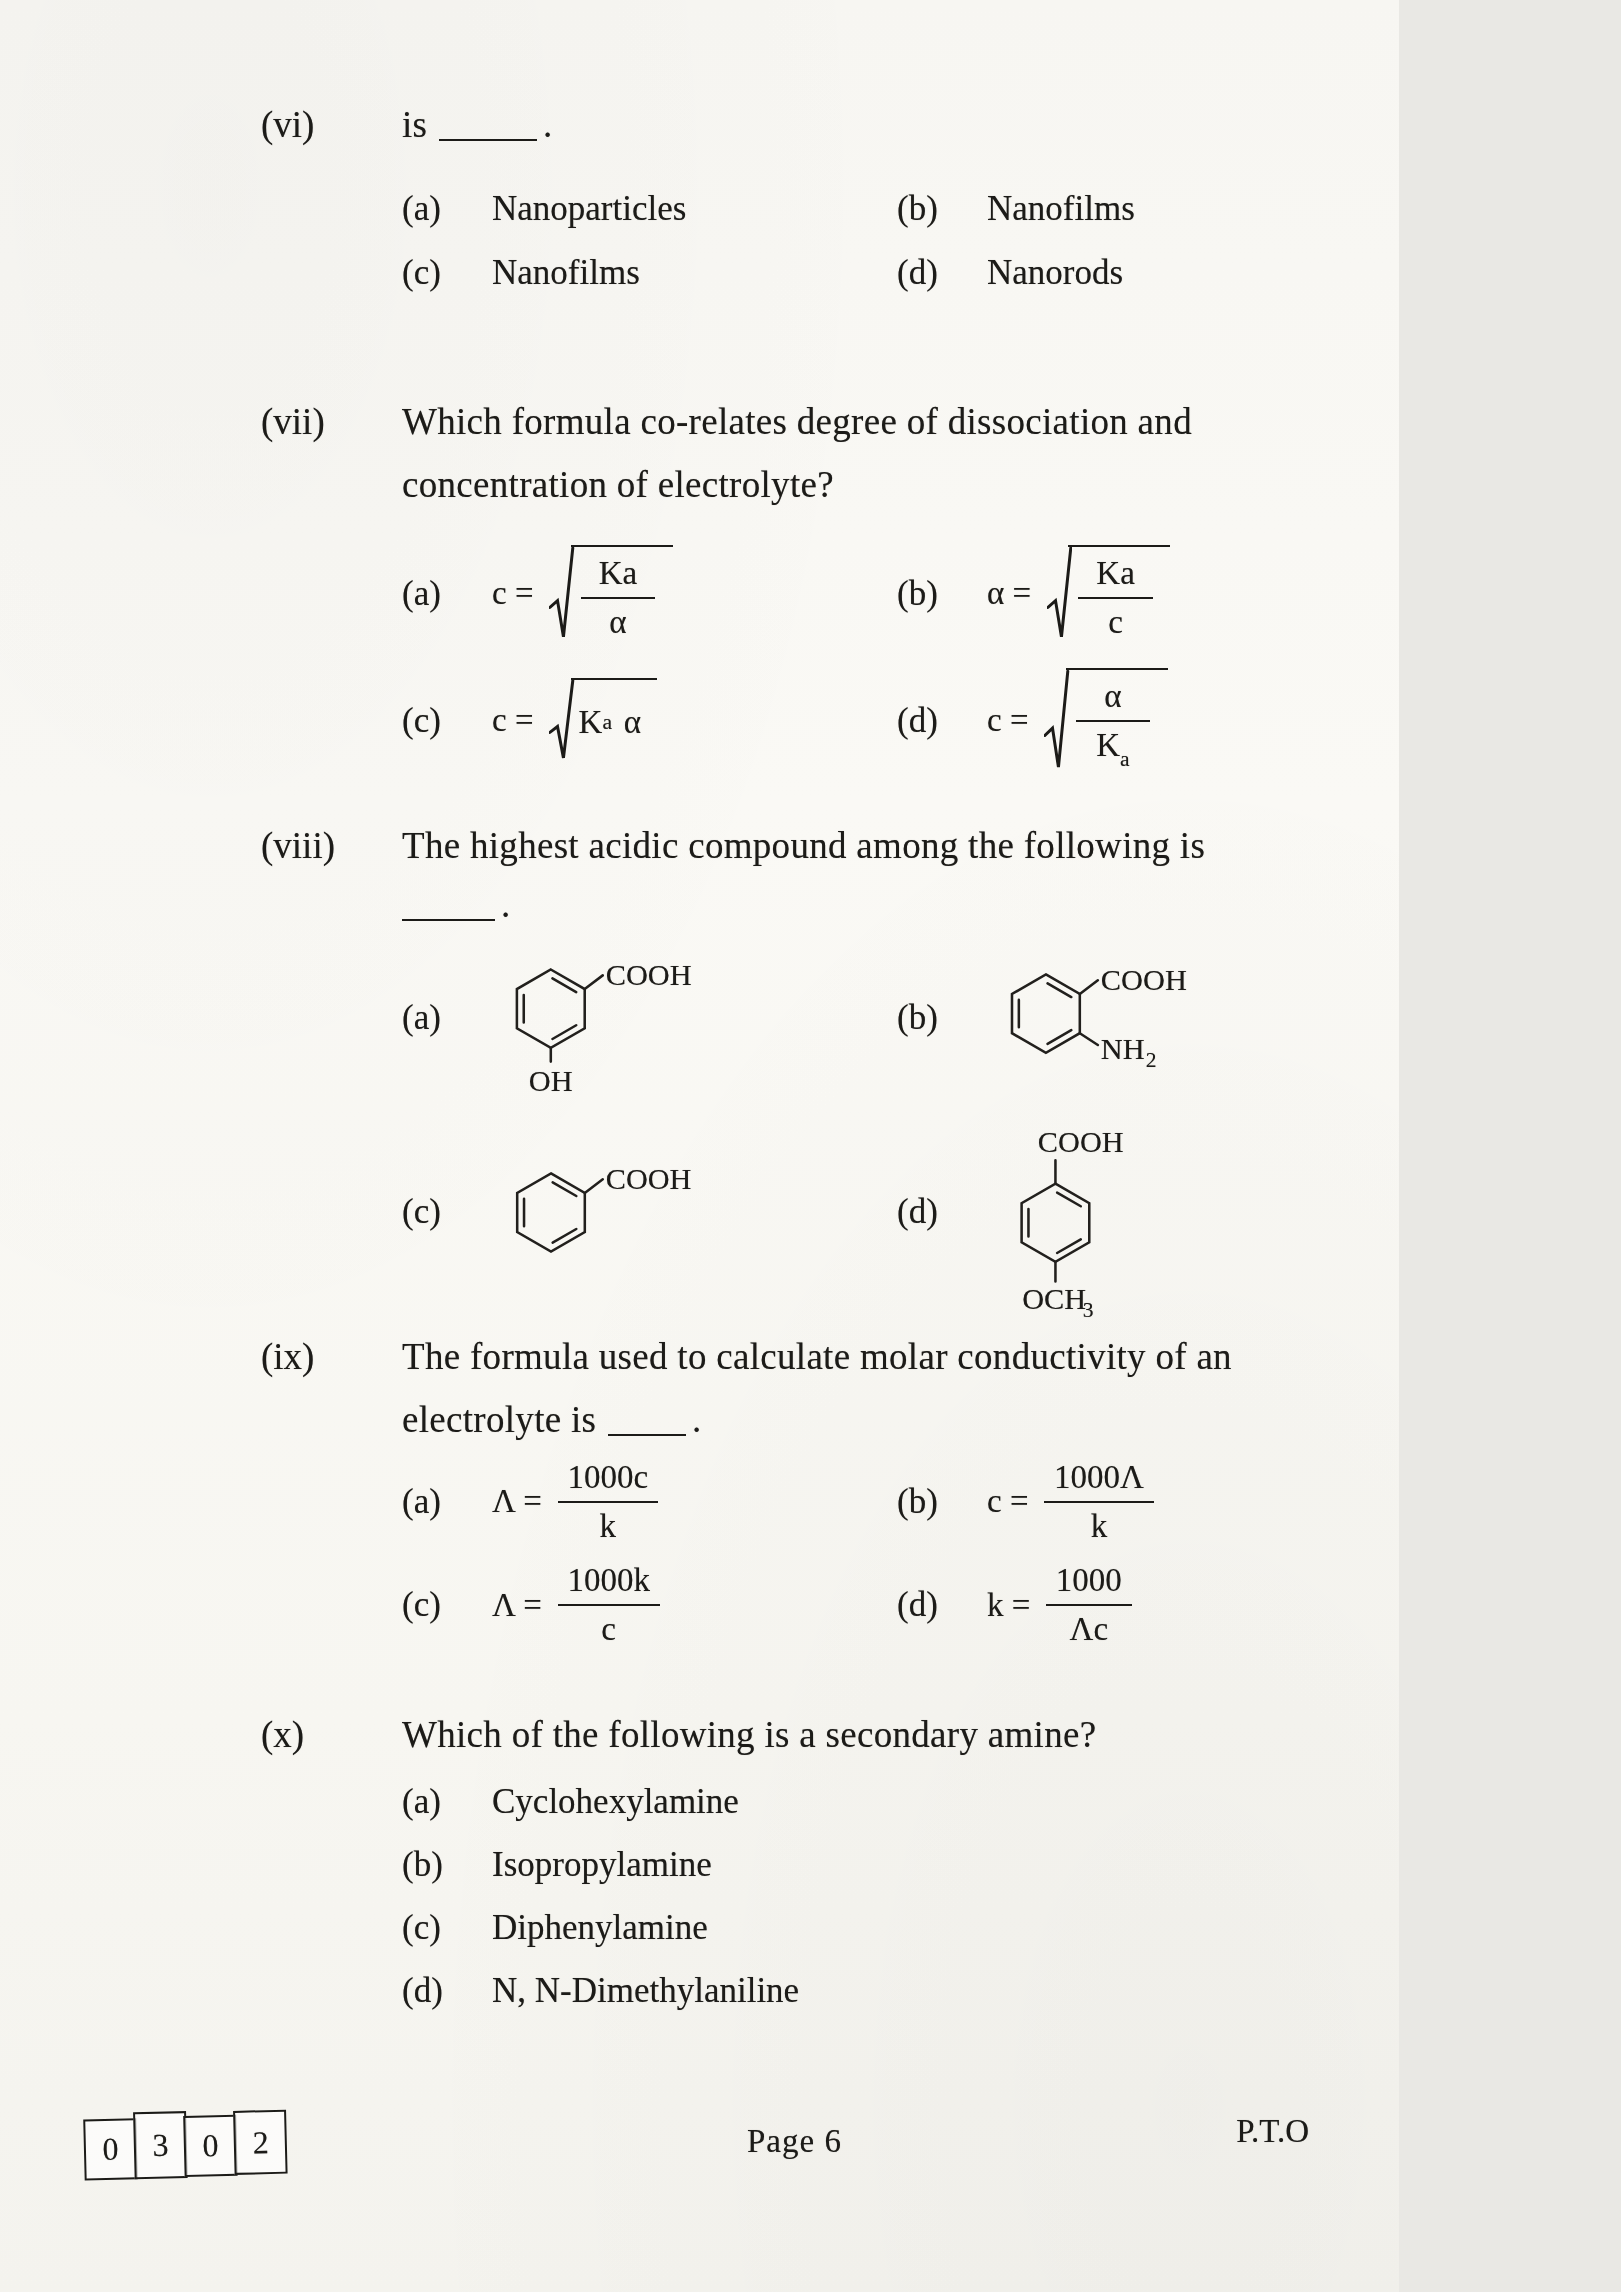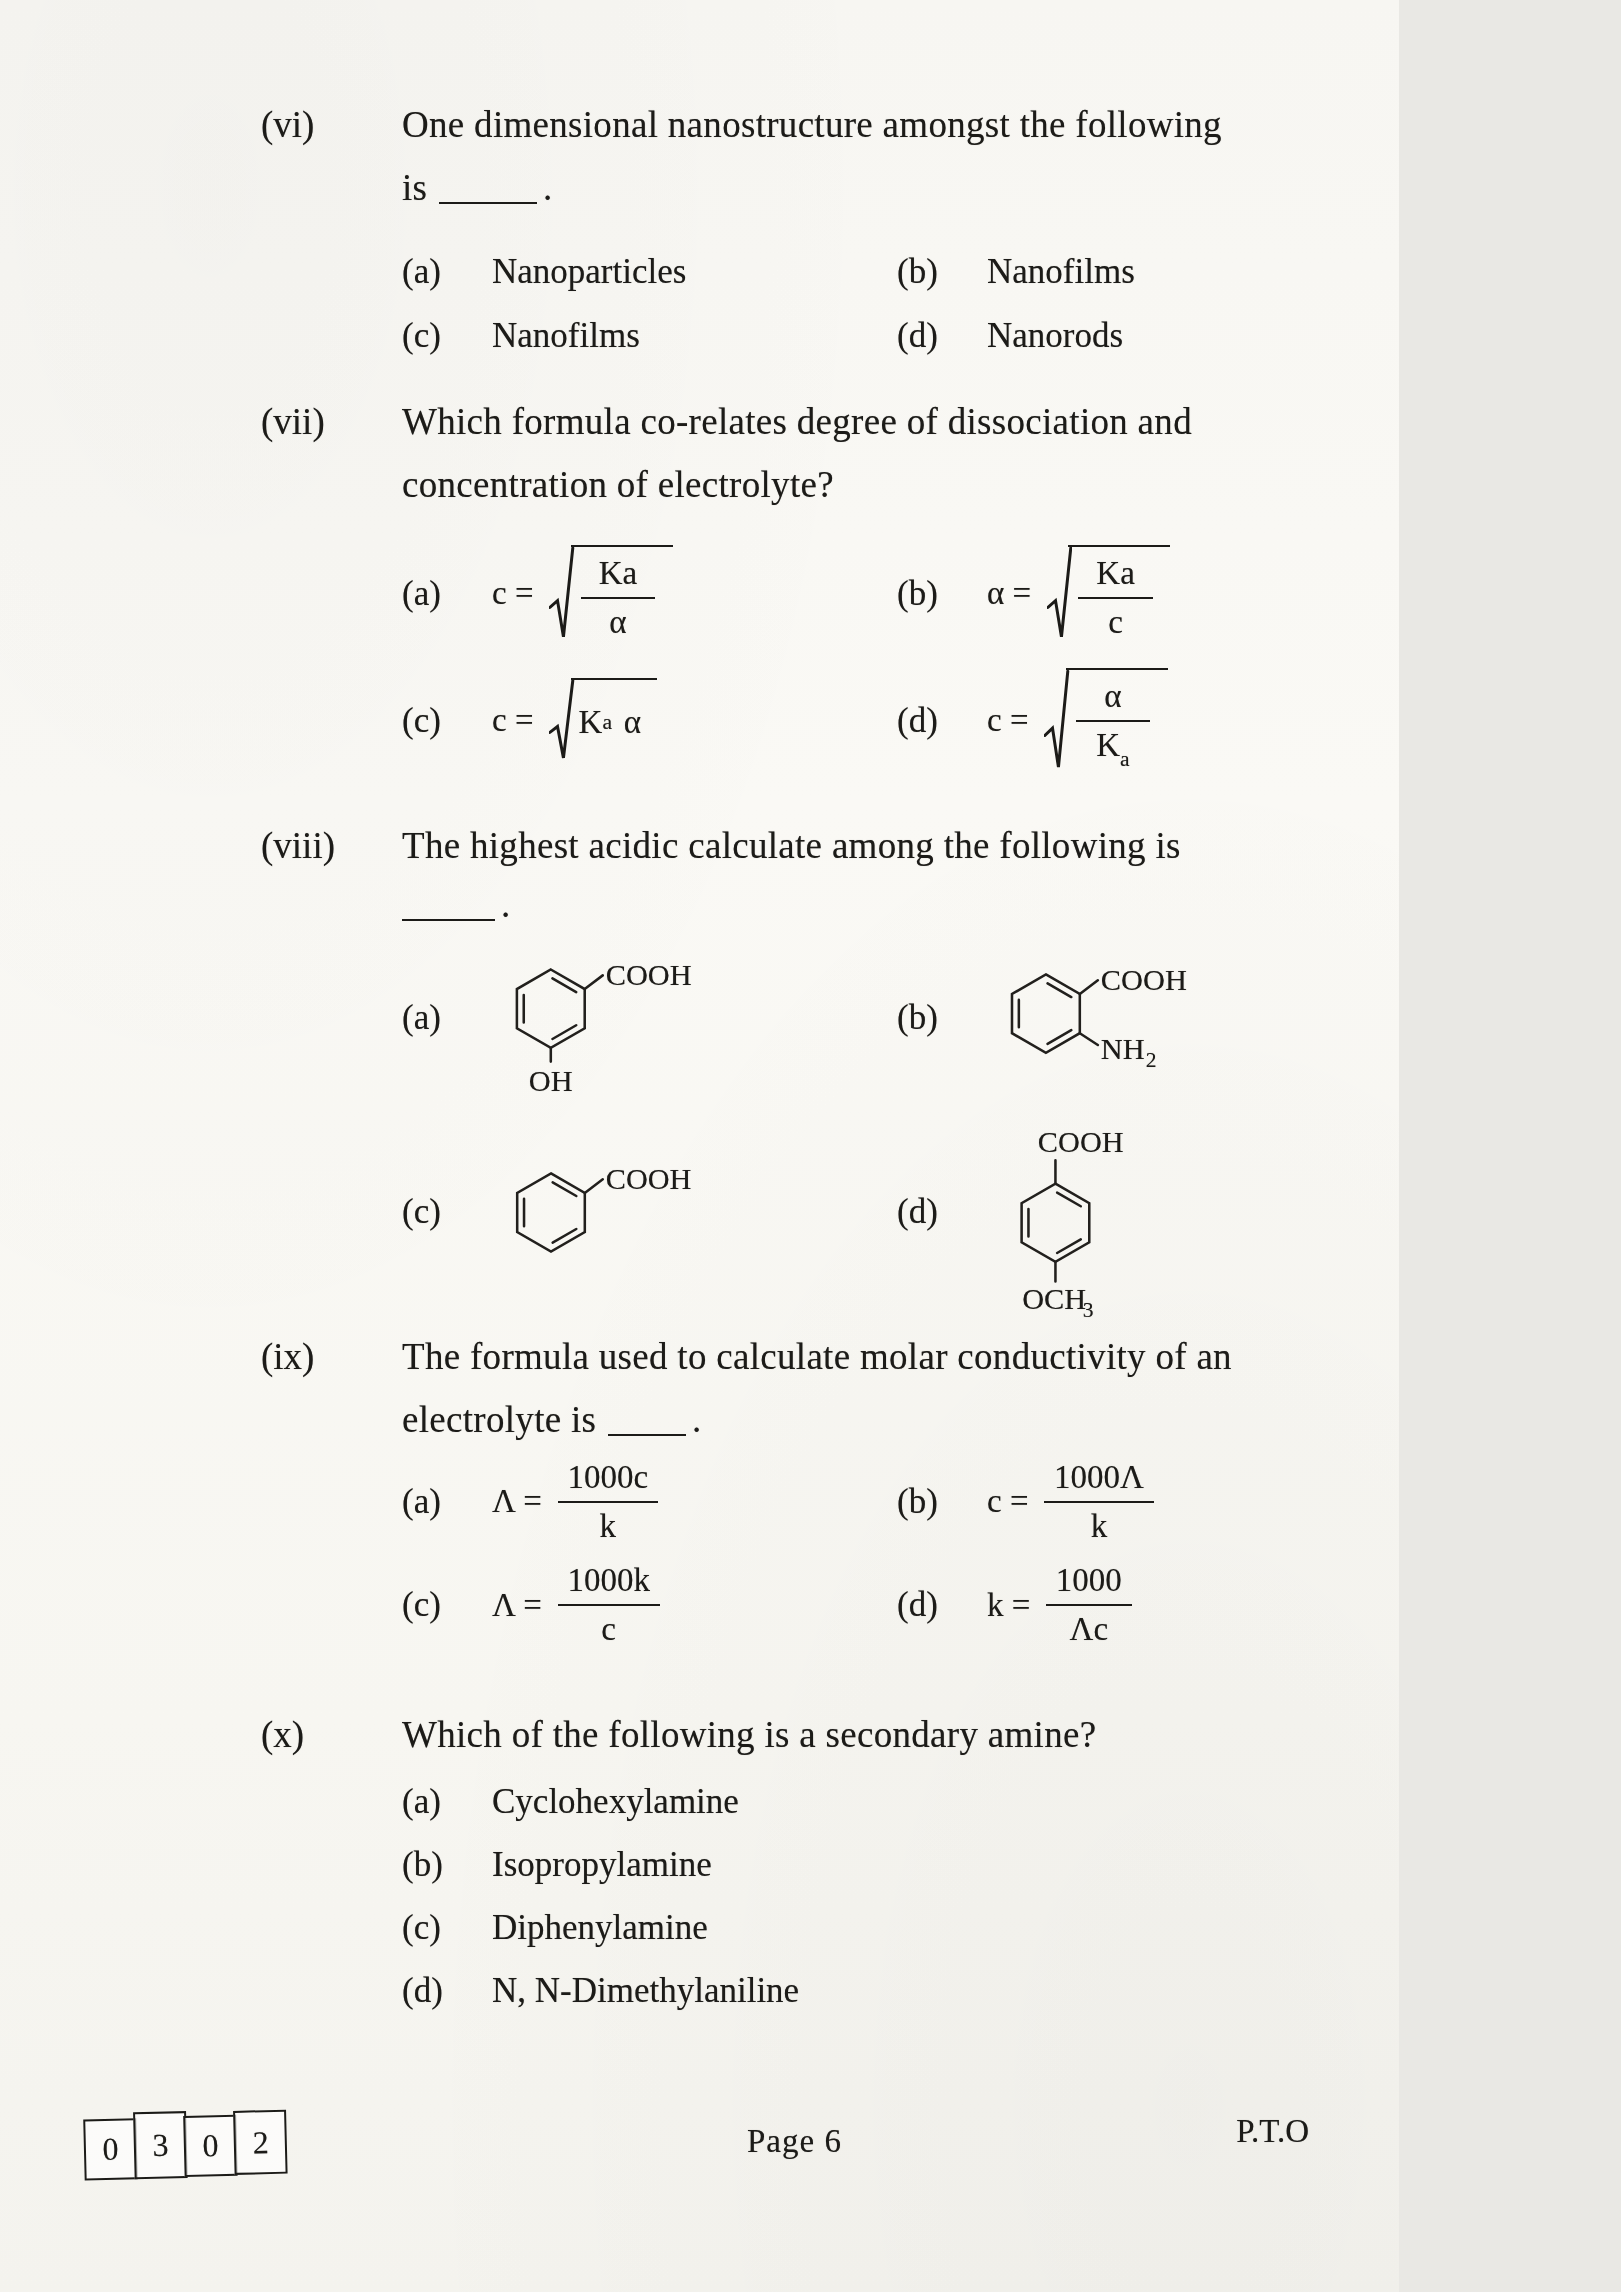--- a/index.html
+++ b/index.html
@@ -83,21 +83,20 @@
   .pto-label { position:absolute; right:90px; top:0; }
 </style>
 </head>
 <body>
 
 <div class="page ink">
 
   <section class="question" style="top:93px">
     <div class="qnum">(vi)</div>
     <div class="qbody">
-      <p class="qline">One dimensional nanostructure amongst the following</p>
       <p class="qline"><span>is</span><span class="blank w100"></span><span>.</span></p>
       <div class="opt-grid">
         <div class="opt">
           <span class="olabel">(a)</span>
           <span class="otext">Nanoparticles</span>
         </div>
         <div class="opt">
           <span class="olabel">(b)</span>
           <span class="otext">Nanofilms</span>
         </div>
@@ -182,21 +181,21 @@
             </span>
           </span>
         </div>
       </div>
     </div>
   </section>
 
   <section class="question" style="top:814px">
     <div class="qnum">(viii)</div>
     <div class="qbody">
-      <p class="qline">The highest acidic calculate among the following is</p>
+      <p class="qline">The highest acidic compound among the following is</p>
       <p class="qline qline2"><span class="blank w95" style="margin-left:0"></span><span>.</span></p>
 
       <div class="struct-grid struct-row1">
         <div class="struct">
           <span class="olabel">(a)</span>
           <svg width="245" height="157" viewBox="0 0 250 160">
             <path class="chem-line" d="M60,30 L94.6,50 L94.6,90 L60,110 L25.4,90 L25.4,50 Z"></path>
             <path class="chem-line" d="M61.7,39.1 L85.9,53.1 M85.9,86.9 L61.7,100.9 M32.4,84 L32.4,56"></path>
             <path class="chem-line" d="M94.6,50 L113,36 M60,110 L60,124"></path>
             <text class="chem-text" x="116" y="46">COOH</text>

